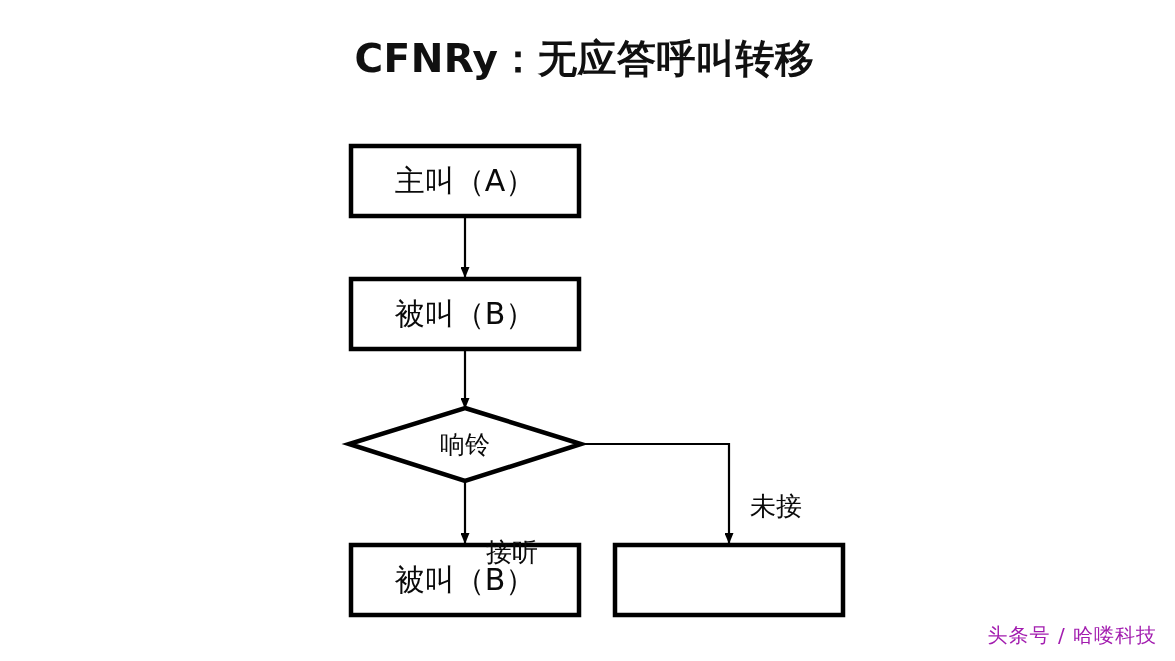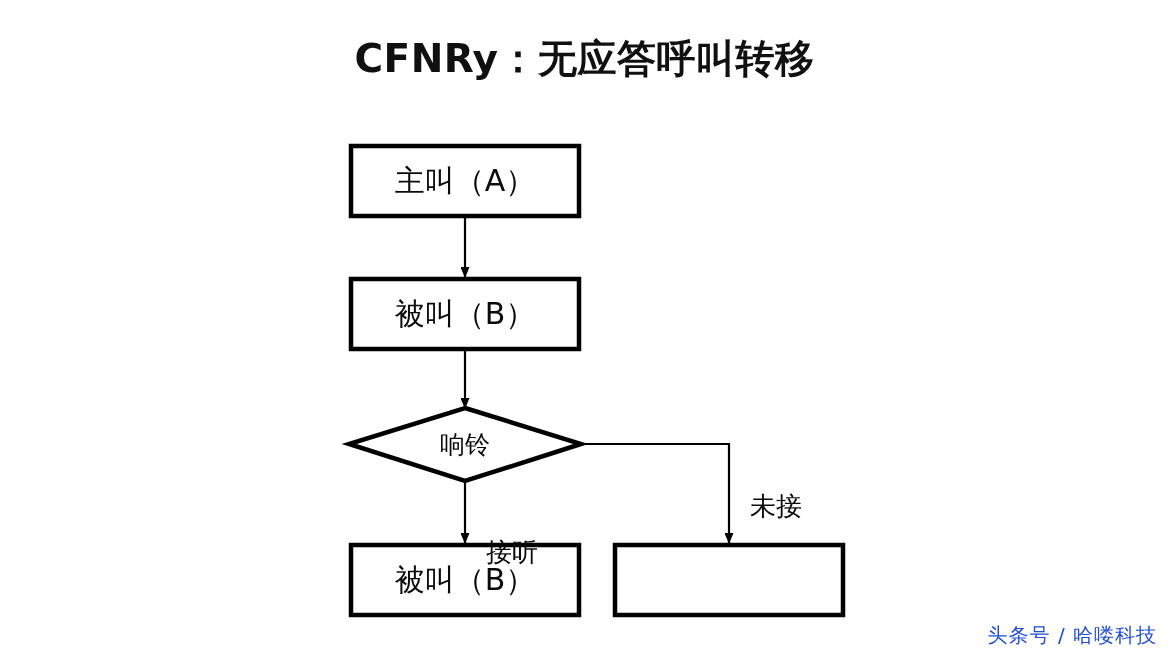--- a/index.html
+++ b/index.html
@@ -68,21 +68,21 @@
     color: #0a0a0a;
     white-space: pre;
   }
 
   
   .watermark {
     position: absolute;
     right: 18px;
     bottom: 12px;
     font-size: 20px;
-    color: #1d4ed8;
+    color: #a21caf;
     white-space: pre;
     letter-spacing: 1px;
   }
 </style>
 </head>
 <body>
 
 <div id="canvas">
 
   <div class="title"><span class="title-inner">CFNRy：无应答呼叫转移</span></div>

